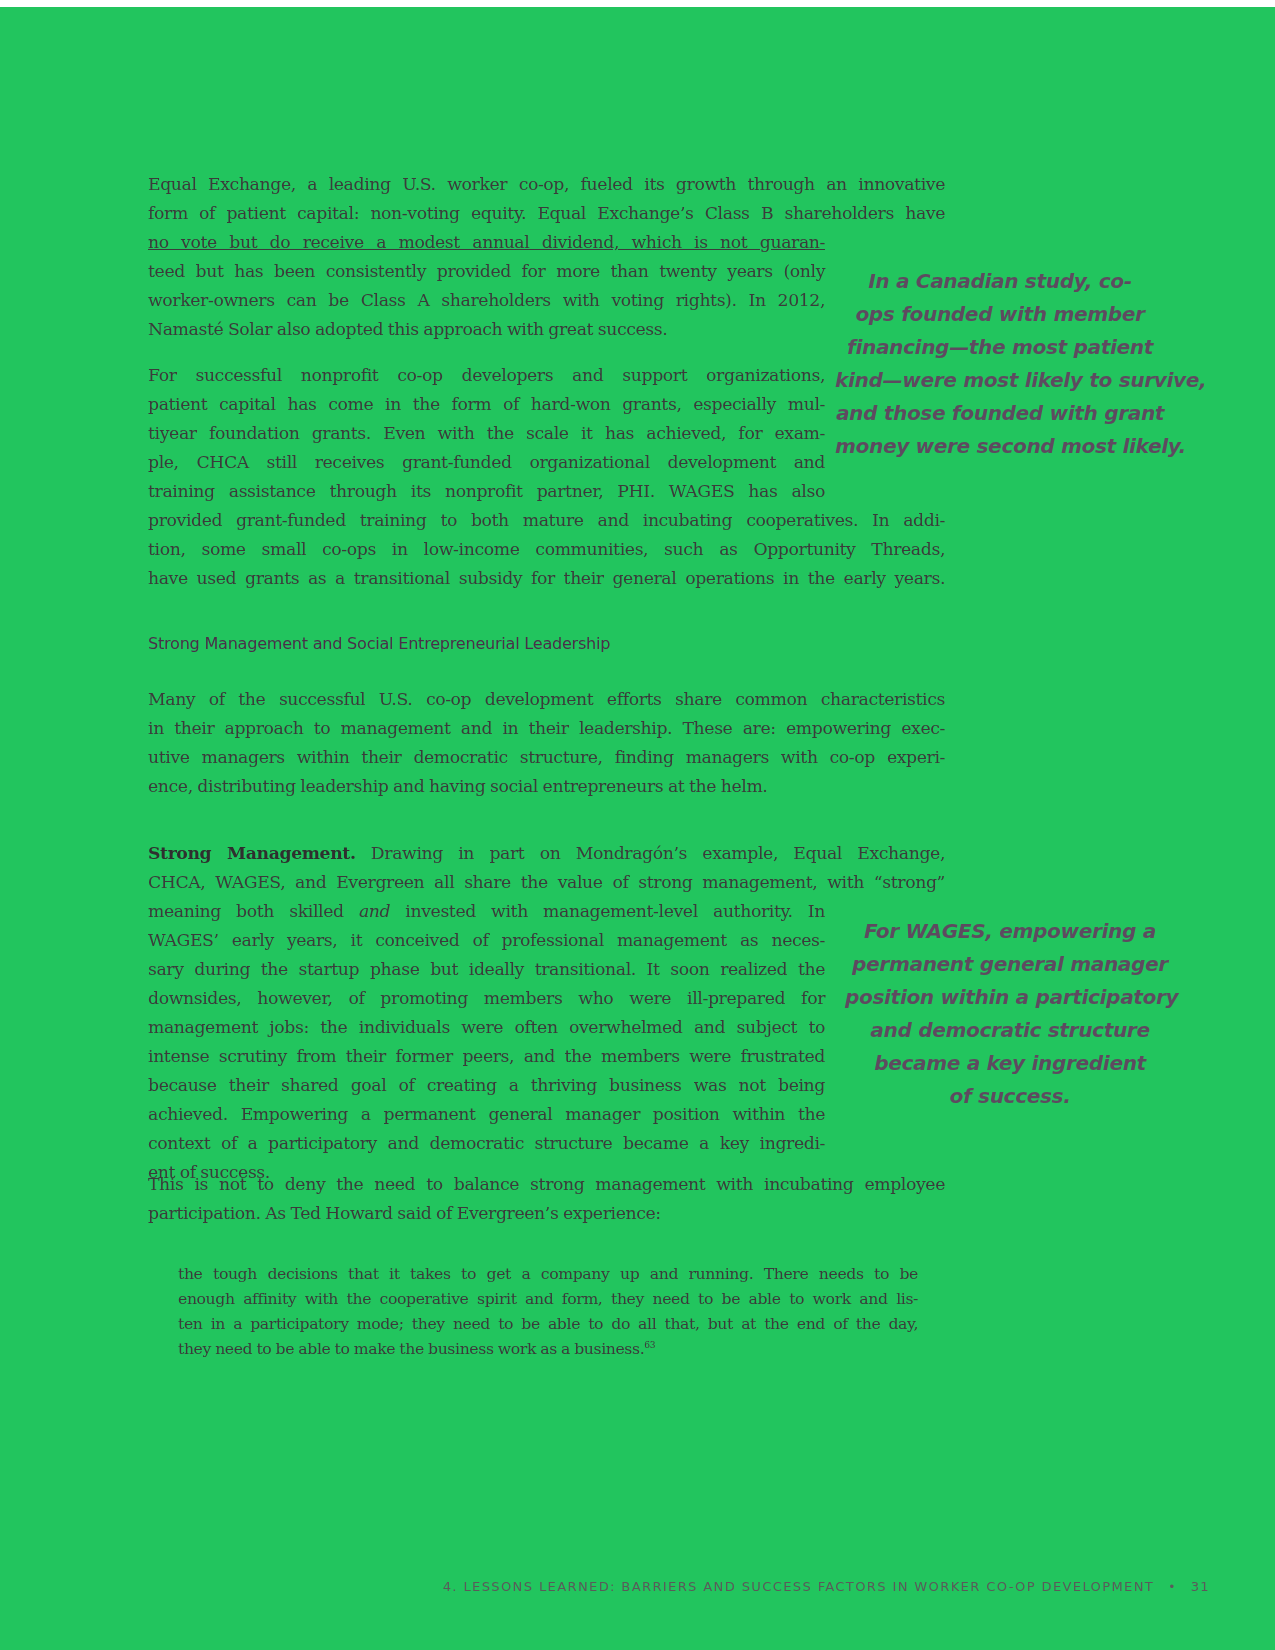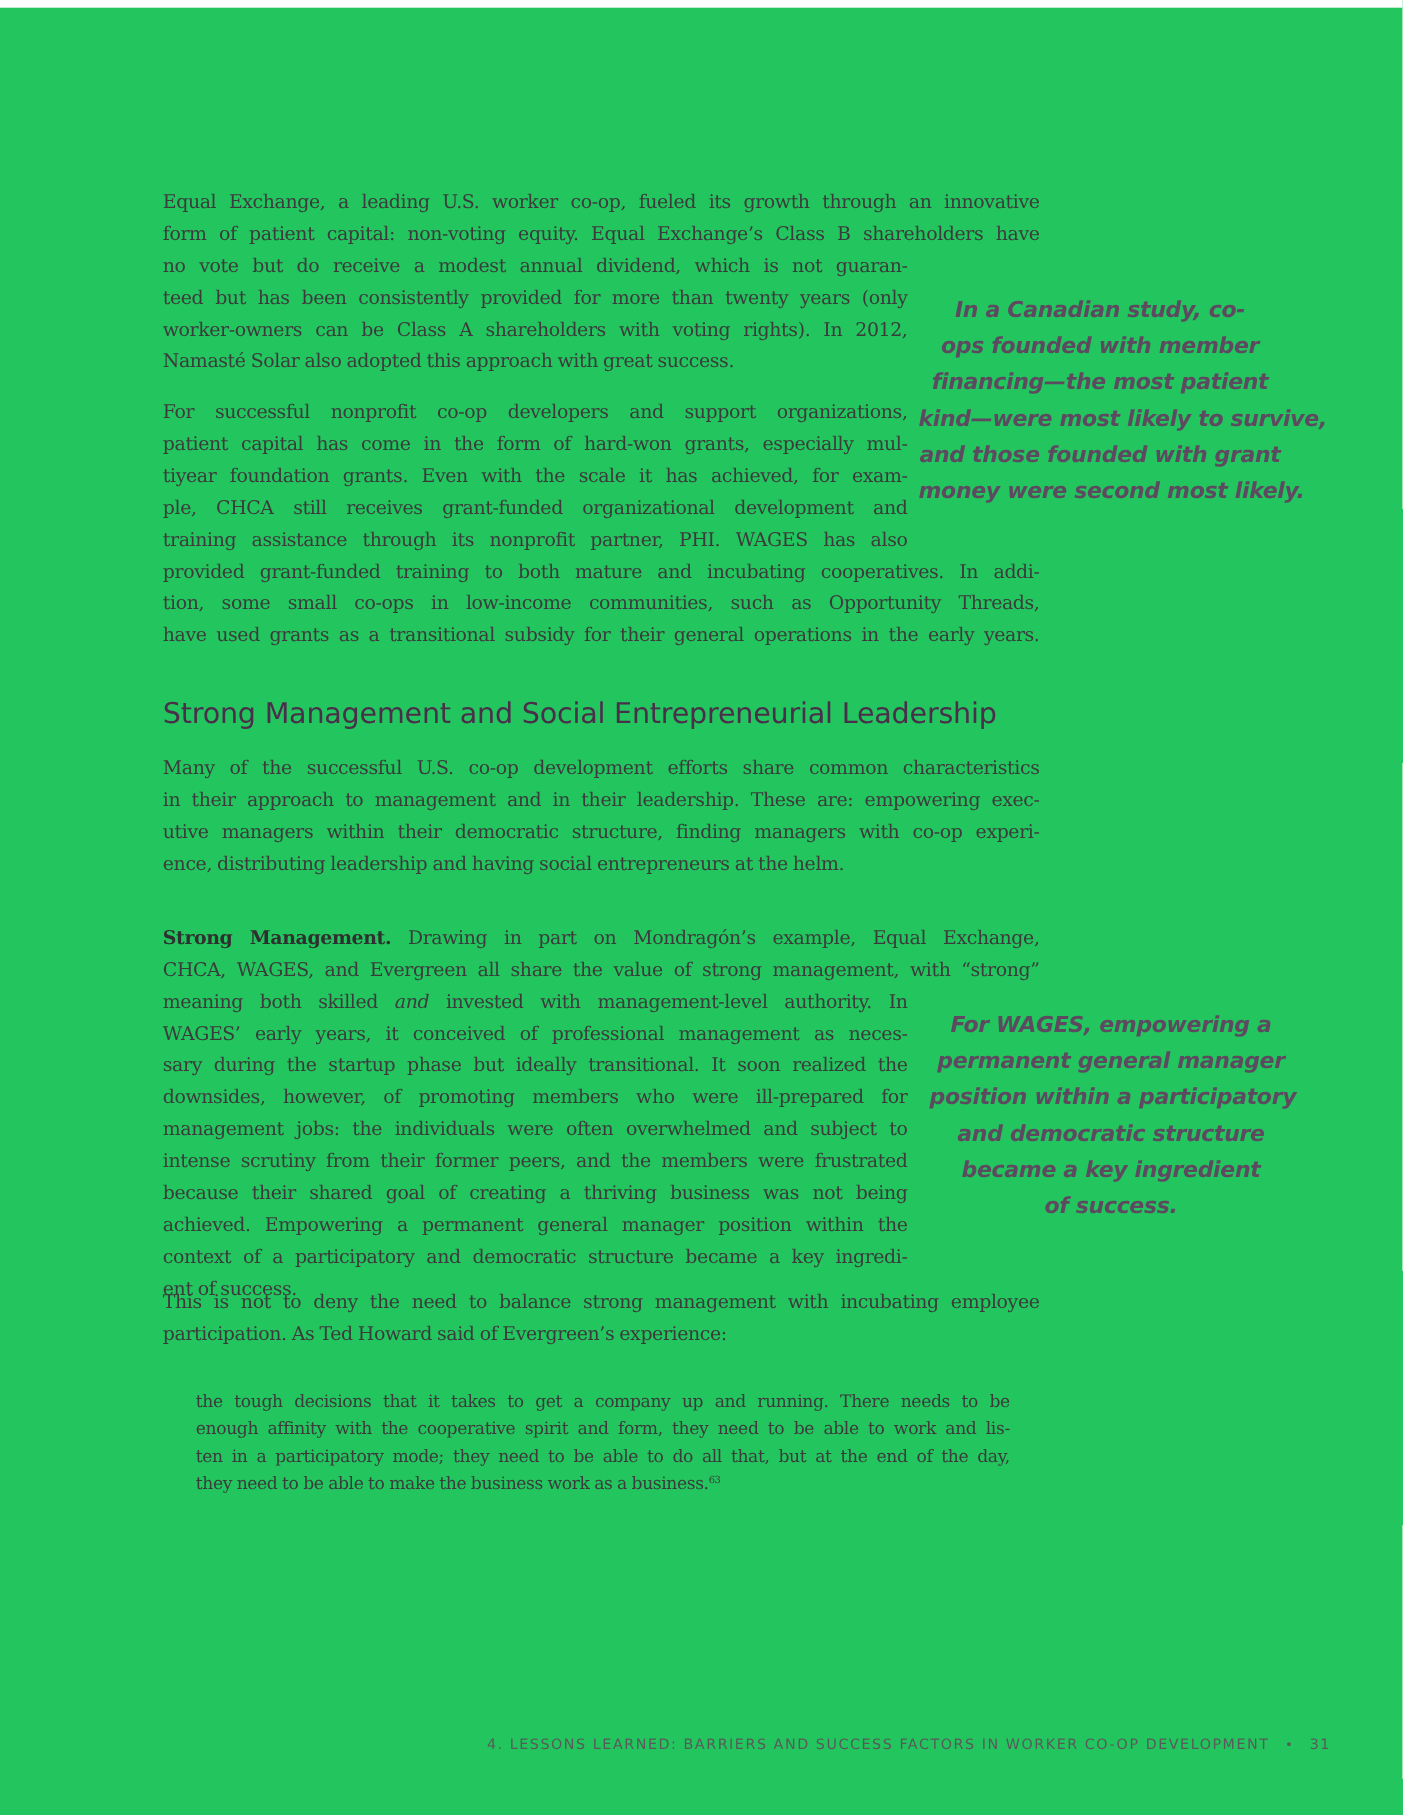--- a/index.html
+++ b/index.html
@@ -16,21 +16,21 @@
     left: 148px;
     white-space: nowrap;
   }
   .line { display: block; height: 29px; }
   .line.justify { text-align: justify; text-align-last: justify; }
   .bold { font-weight: bold; color: #2f2f2f; }
   .ital { font-style: italic; }
   .heading {
     position: absolute; left: 148px; top: 627px;
     font-family: "DejaVu Sans", sans-serif;
-    font-size: 26px; color: #4a2f4a; letter-spacing: -0.2px;
+    font-size: 16px; color: #4a2f4a; letter-spacing: -0.2px;
   }
   .pullquote {
     position: absolute;
     font-family: "DejaVu Sans", sans-serif;
     font-style: italic; font-weight: bold;
     color: #5e4a60;
     font-size: 20px;
     line-height: 33px;
     text-align: center;
     letter-spacing: -0.3px;
@@ -54,21 +54,21 @@
   .footer .bullet { margin: 0 14px; font-size: 12px; }
 </style>
 </head>
 <body>
 
 <div class="page">
 
   <div class="body-text" style="top:163px;">
     <span class="line justify" style="width:797px;">Equal Exchange, a leading U.S. worker co-op, fueled its growth through an innovative</span>
     <span class="line justify" style="width:797px;">form of patient capital: non-voting equity. Equal Exchange’s Class B shareholders have</span>
-    <span class="line justify" style="width:677px;">no vote but do receive a modest annual dividend, which is not guaran-</span>
+    <span class="line justify" style="width:677px;text-decoration:underline;">no vote but do receive a modest annual dividend, which is not guaran-</span>
     <span class="line justify" style="width:677px;">teed but has been consistently provided for more than twenty years (only</span>
     <span class="line justify" style="width:677px;">worker-owners can be Class A shareholders with voting rights). In 2012,</span>
     <span class="line">Namasté Solar also adopted this approach with great success.</span>
   </div>
 
   <div class="body-text" style="top:354px;">
     <span class="line justify" style="width:677px;">For successful nonprofit co-op developers and support organizations,</span>
     <span class="line justify" style="width:677px;">patient capital has come in the form of hard-won grants, especially mul-</span>
     <span class="line justify" style="width:677px;">tiyear foundation grants. Even with the scale it has achieved, for exam-</span>
     <span class="line justify" style="width:677px;">ple, CHCA still receives grant-funded organizational development and</span>

